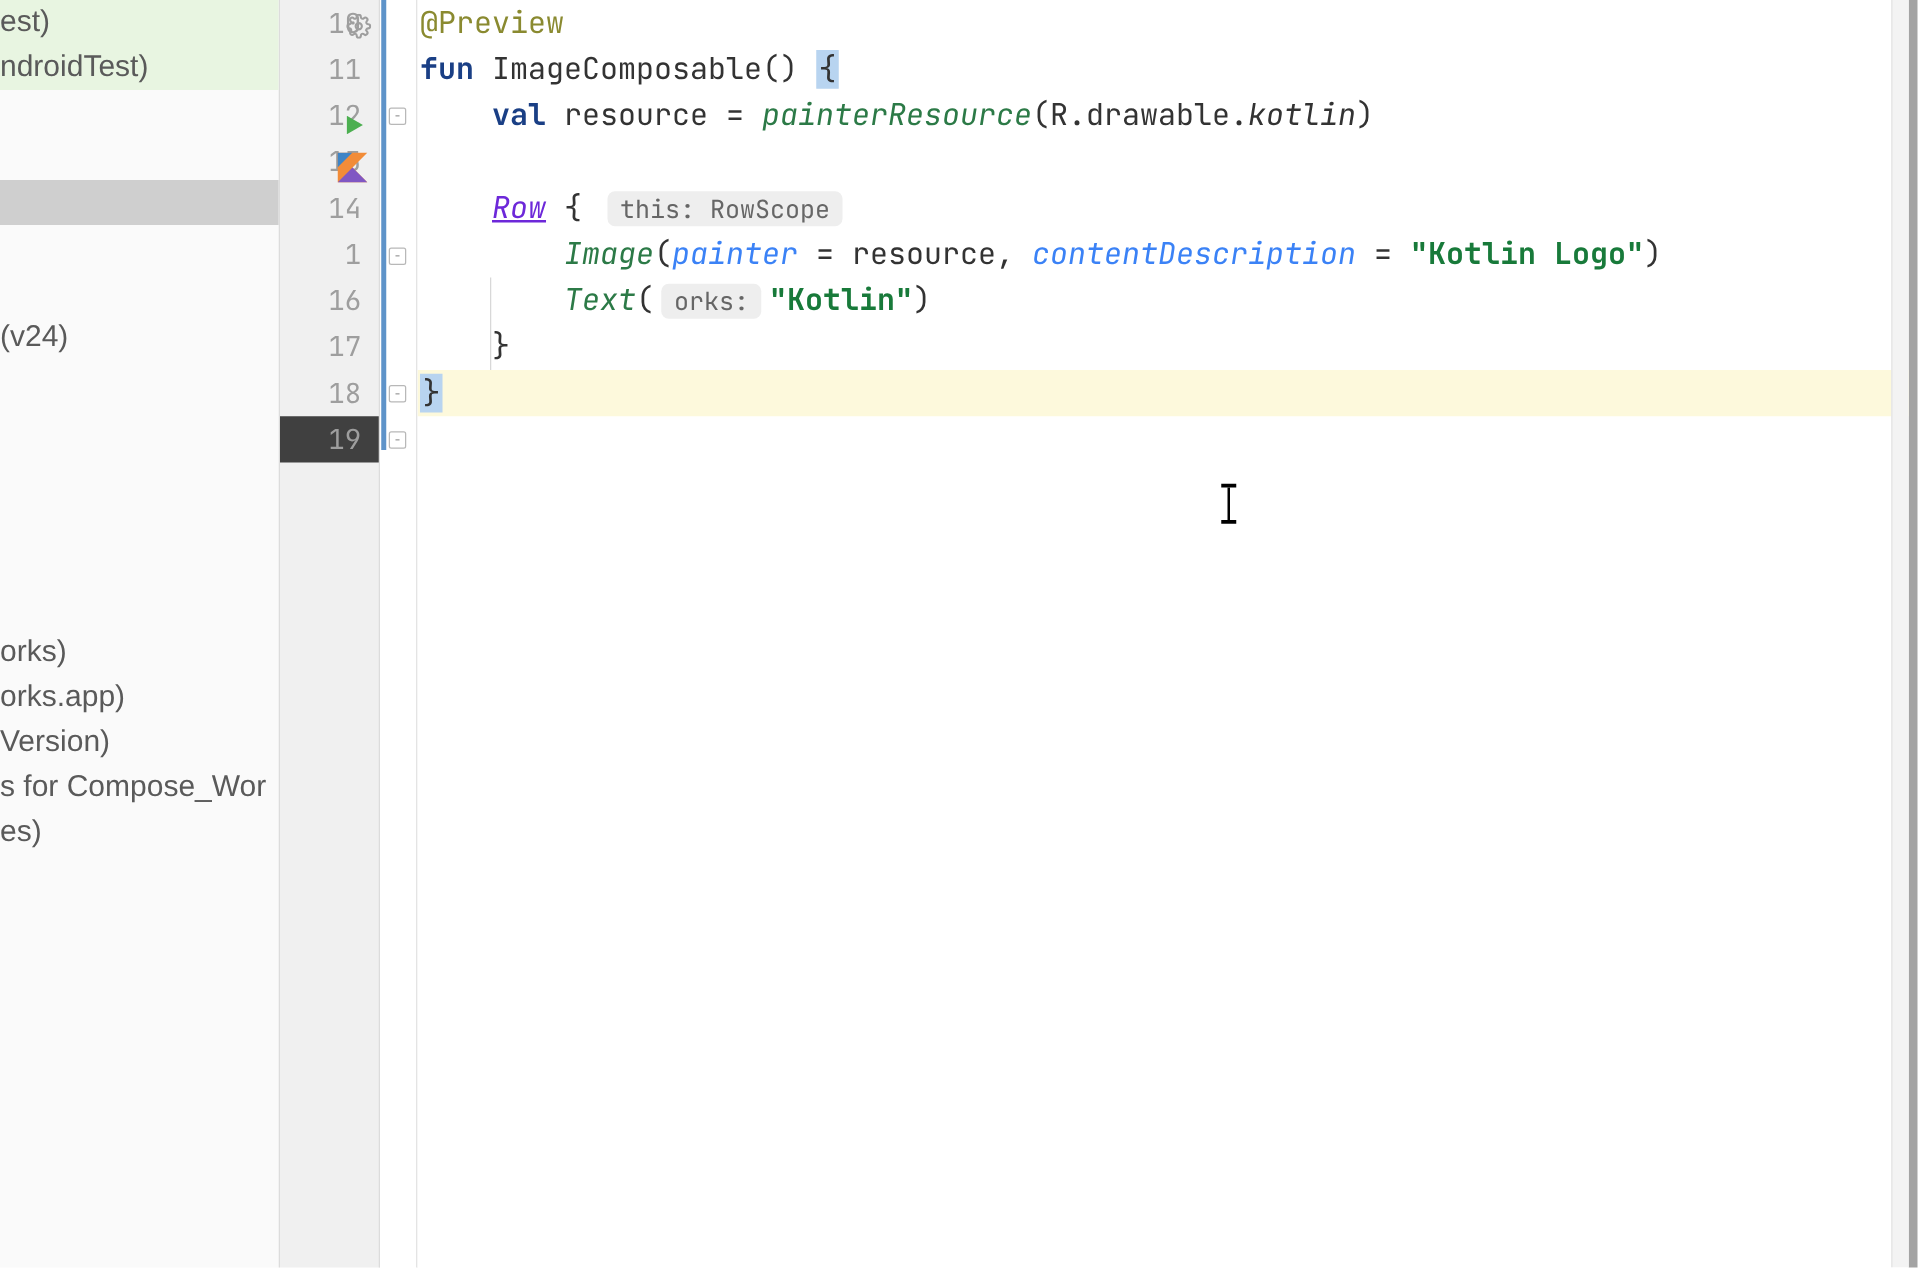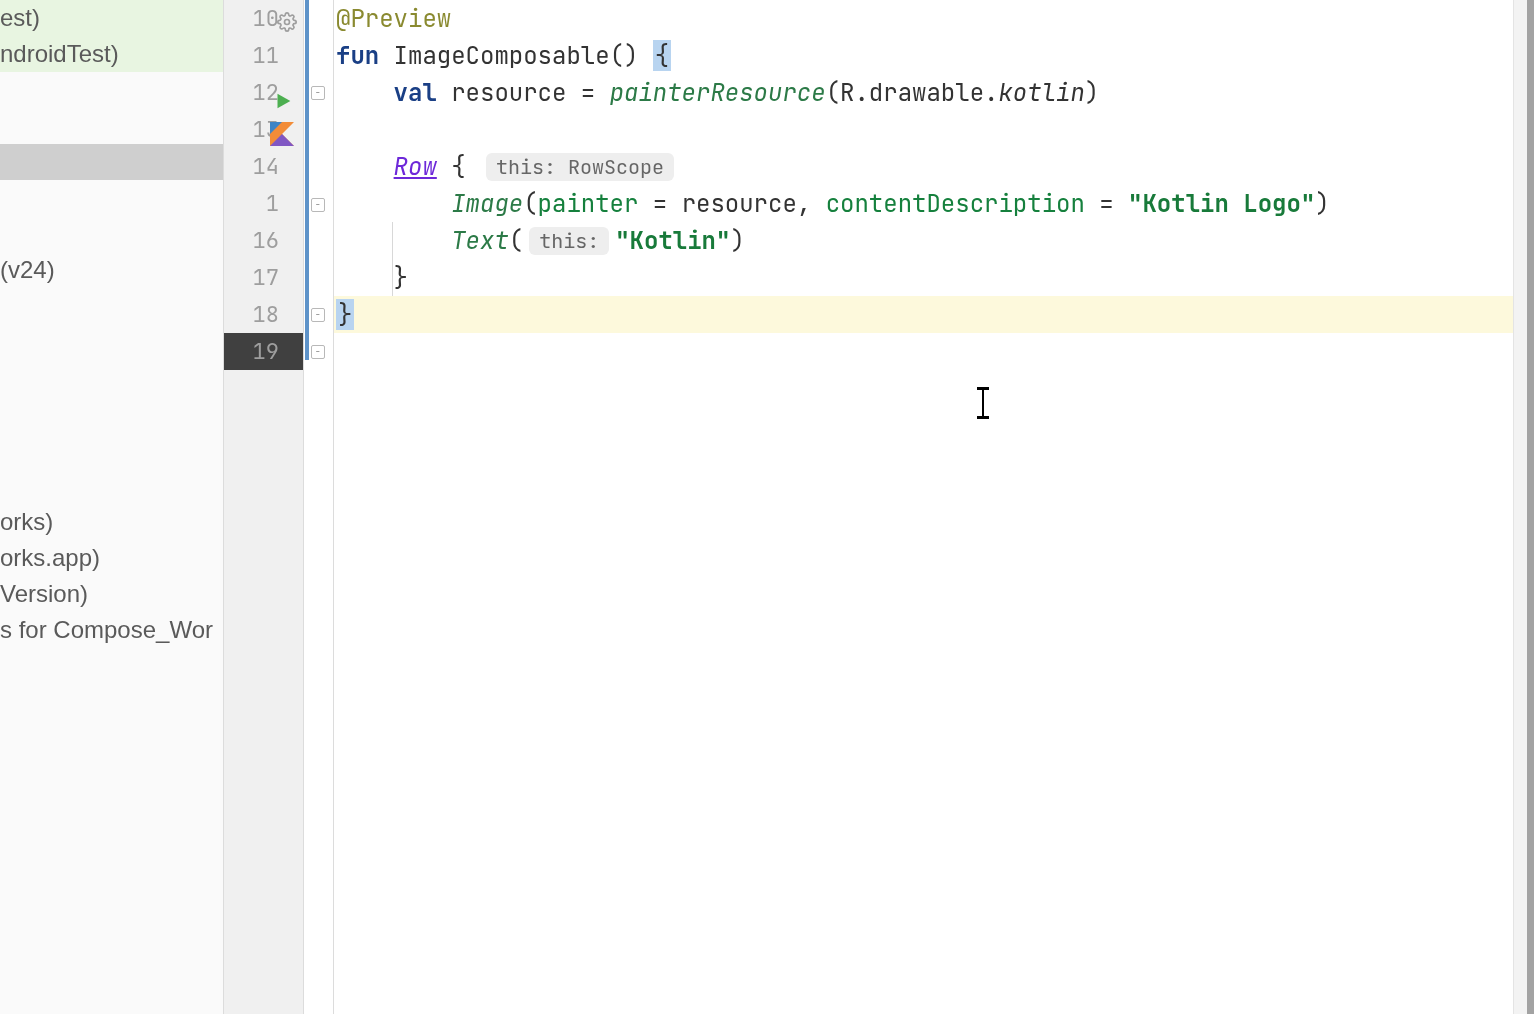--- a/index.html
+++ b/index.html
@@ -7,42 +7,42 @@
   body { font-family:"JetBrains Mono","Menlo","Consolas",monospace; font-size:24px; background:#fff; overflow:hidden; position:relative; }
 
   
   .root { display:flex; width:100%; height:100%; }
   .sidebar { width:224px; flex:0 0 224px; background:#fafafa; border-right:1px solid #dcdcdc; position:relative; overflow:hidden; font-family:-apple-system,Helvetica,Arial,sans-serif; font-size:24px; color:#5a5a5a; }
   .sb-row { height:36px; display:flex; align-items:center; padding-left:0; white-space:nowrap; }
   .sb-green { background:#e8f5e1; }
   .sb-grey  { background:#cfcfcf; }
 
   .gutter { width:80px; flex:0 0 80px; background:#f0f0f0; border-right:1px solid #dcdcdc; position:relative; }
-  .ln-row { height:37px; display:flex; align-items:center; justify-content:flex-end; padding-right:24px; color:#9e9e9e; font-size:22px; }
+  .ln-row { height:37px; display:flex; align-items:center; justify-content:flex-end; padding-right:14px; color:#9e9e9e; font-size:22px; }
   .ln-row.current { background:#404040; }
   .gear-icon { position:absolute; right:6px; top:8px; color:#9e9e9e; }
   .run-icon  { position:absolute; left:48px; top:88px; }
   .kotlin-icon { position:absolute; left:46px; top:122px; }
 
   .fold-strip { width:30px; flex:0 0 30px; background:#ffffff; border-right:1px solid #dcdcdc; position:relative; }
   .vbar { position:absolute; left:1px; top:0; width:4px; height:360px; background:#5e93c9; }
   .fold-btn { position:absolute; left:7px; width:14px; height:14px; border:1px solid #b8b8b8; background:#fff; border-radius:2px; display:flex; align-items:center; justify-content:center; font-size:10px; color:#888; line-height:1; }
 
   .editor { flex:1; position:relative; background:#fff; overflow:hidden; border-right:7px solid #a3a3a3; }
   .code-row { height:37px; display:flex; align-items:center; white-space:pre; padding-left:2px; }
   .code-row.current { background:#fdf9dc; position:relative; }
   .sel-brace { background:#b8d4f0; padding:0 2px; }
 
   
   .ann { color:#8a8a30; }
   .kw  { color:#1a3f85; font-weight:600; }
   .fn  { color:#2c7a47; font-style:italic; }
   .fn-u{ color:#6d28d9; font-style:italic; text-decoration:underline; }
   .nm  { color:#333; }
-  .prm { color:#15803d; }
+  .prm { color:#3b82f6;font-style:italic; }
   .str { color:#187a3a; font-weight:700; }
   .qual{ color:#333; }
   .qual-it { color:#333; font-style:italic; }
 
   .hint { display:inline-flex; align-items:center; background:#eeeeee; border-radius:6px; padding:0 10px; height:28px; color:#666; font-size:20px; font-style:normal; font-weight:400; margin:0 6px; }
 
   .indent-guide { position:absolute; width:1px; background:#d8d8d8; }
 
   .caret { position:absolute; left:648px; top:390px; width:2px; height:26px; background:#000; }
   .caret::before { content:""; position:absolute; left:-5px; top:-3px; width:12px; height:3px; background:#000; }
@@ -80,20 +80,23 @@
         <span>orks)</span>
       </div>
     <div class="sb-row">
         <span>orks.app)</span>
       </div>
     <div class="sb-row">
         <span> Version)</span>
       </div>
     <div class="sb-row">
         <span>s for Compose_Wor</span>
+      </div>
+    <div class="sb-row">
+        <span>es)</span>
       </div>
   </div>
 
   <div class="gutter">
     <span class="gear-icon">
       <svg width="20" height="20" viewBox="0 0 24 24" fill="none" stroke="#9e9e9e" stroke-width="2">
           <circle cx="12" cy="12" r="3"></circle>
           <path d="M19.4 15a1.7 1.7 0 0 0 .34 1.87l.06.06a2 2 0 1 1-2.83 2.83l-.06-.06a1.7 1.7 0 0 0-1.87-.34 1.7 1.7 0 0 0-1 1.55V21a2 2 0 1 1-4 0v-.09a1.7 1.7 0 0 0-1-1.55 1.7 1.7 0 0 0-1.87.34l-.06.06a2 2 0 1 1-2.83-2.83l.06-.06a1.7 1.7 0 0 0 .34-1.87 1.7 1.7 0 0 0-1.55-1H3a2 2 0 1 1 0-4h.09a1.7 1.7 0 0 0 1.55-1 1.7 1.7 0 0 0-.34-1.87l-.06-.06a2 2 0 1 1 2.83-2.83l.06.06a1.7 1.7 0 0 0 1.87.34 1.7 1.7 0 0 0 1-1.55V3a2 2 0 1 1 4 0v.09a1.7 1.7 0 0 0 1 1.55 1.7 1.7 0 0 0 1.87-.34l.06-.06a2 2 0 1 1 2.83 2.83l-.06.06a1.7 1.7 0 0 0-.34 1.87 1.7 1.7 0 0 0 1.55 1H21a2 2 0 1 1 0 4h-.09a1.7 1.7 0 0 0-1.55 1z"></path>
         </svg>
     </span>
@@ -160,21 +163,21 @@
     <div class="code-row"><span class="kw">fun</span><span class="nm"> </span><span class="nm">ImageComposable</span><span class="nm">() </span><span class="sel-brace nm">{</span></div>
 
     <div class="code-row"><span class="nm">    </span><span class="kw">val</span><span class="nm"> </span><span class="nm">resource</span><span class="nm"> = </span><span class="fn">painterResource</span><span class="nm">(</span><span class="qual">R.drawable.</span><span class="qual-it">kotlin</span><span class="nm">)</span></div>
 
     <div class="code-row"></div>
 
     <div class="code-row"><span class="nm">    </span><span class="fn-u">Row</span><span class="nm"> { </span><span class="hint">this: RowScope</span></div>
 
     <div class="code-row"><span class="nm">        </span><span class="fn">Image</span><span class="nm">(</span><span class="prm">painter</span><span class="nm"> = </span><span class="nm">resource</span><span class="nm">, </span><span class="prm">contentDescription</span><span class="nm"> = </span><span class="str">"Kotlin Logo"</span><span class="nm">)</span></div>
 
-    <div class="code-row"><span class="nm">        </span><span class="fn">Text</span><span class="nm">(</span><span class="hint">this:</span><span class="str">"Kotlin"</span><span class="nm">)</span></div>
+    <div class="code-row"><span class="nm">        </span><span class="fn">Text</span><span class="nm">(</span><span class="hint">orks:</span><span class="str">"Kotlin"</span><span class="nm">)</span></div>
 
     <div class="code-row"><span class="nm">    }</span></div>
 
     <div class="code-row current"><span class="sel-brace nm">}</span></div>
 
     <div class="caret"></div>
 
     <div class="scrollbar-right"></div>
   </div>
 

